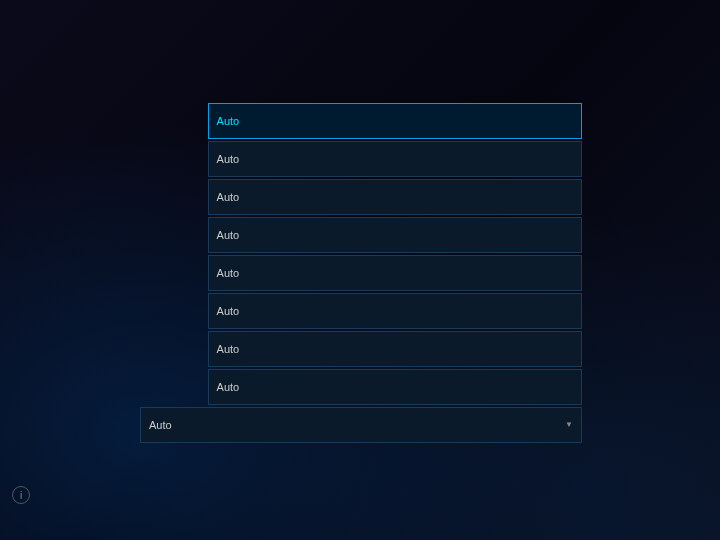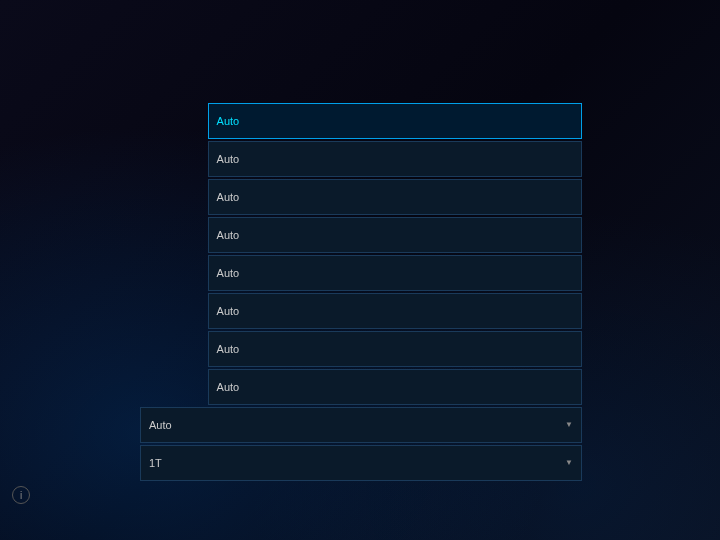--- a/index.html
+++ b/index.html
@@ -504,21 +504,20 @@
             </div>
           </div>
           <div class="row-value">Auto</div>
         </div>
         <div class="bios-row">
           <div class="row-label">ProcODT</div>
           <div class="row-value has-dropdown">Auto</div>
         </div>
         <div class="bios-row">
           <div class="row-label">Cmd2T</div>
-          <div class="row-value has-dropdown">1T</div>
         </div>
         <div class="bios-row"></div>
       </div>
 
     <div class="sidebar-panel">
       <div class="sidebar-title">
         <span class="hw-icon">▣</span>
         <span>Hardware Monitor</span>
       </div>
       <div class="sidebar-section">

